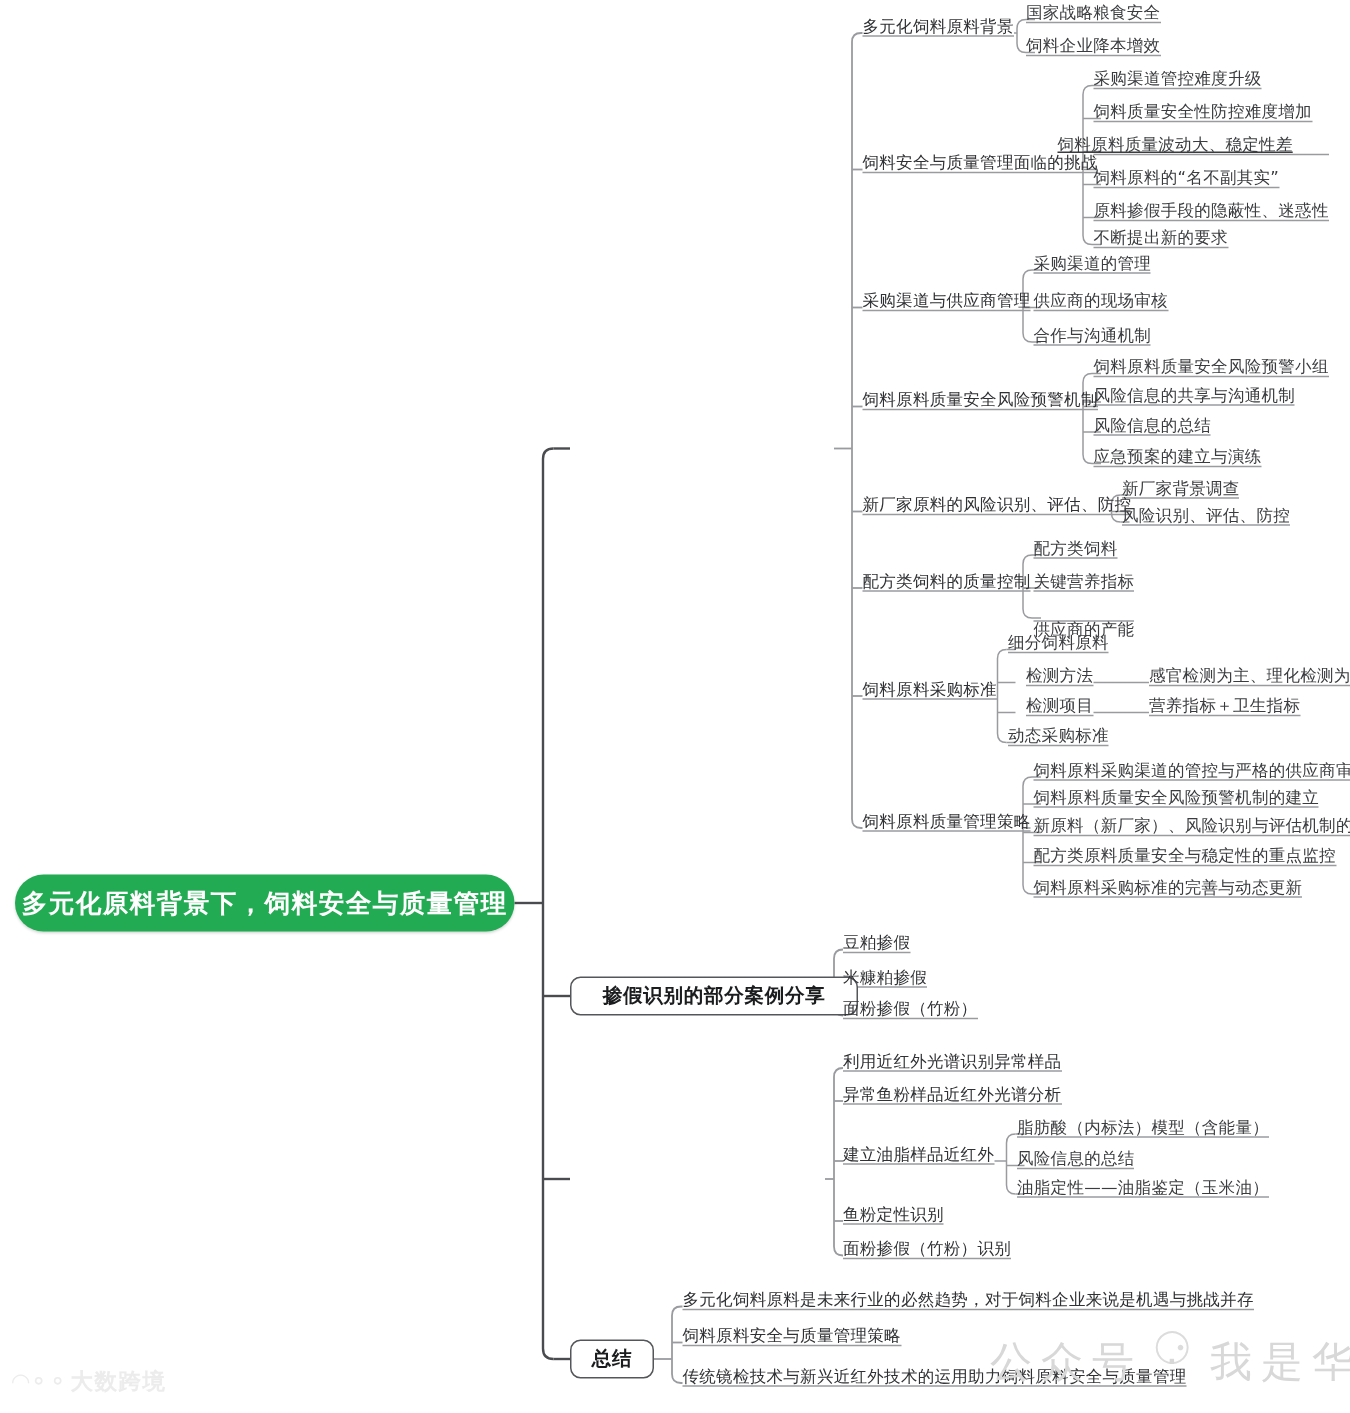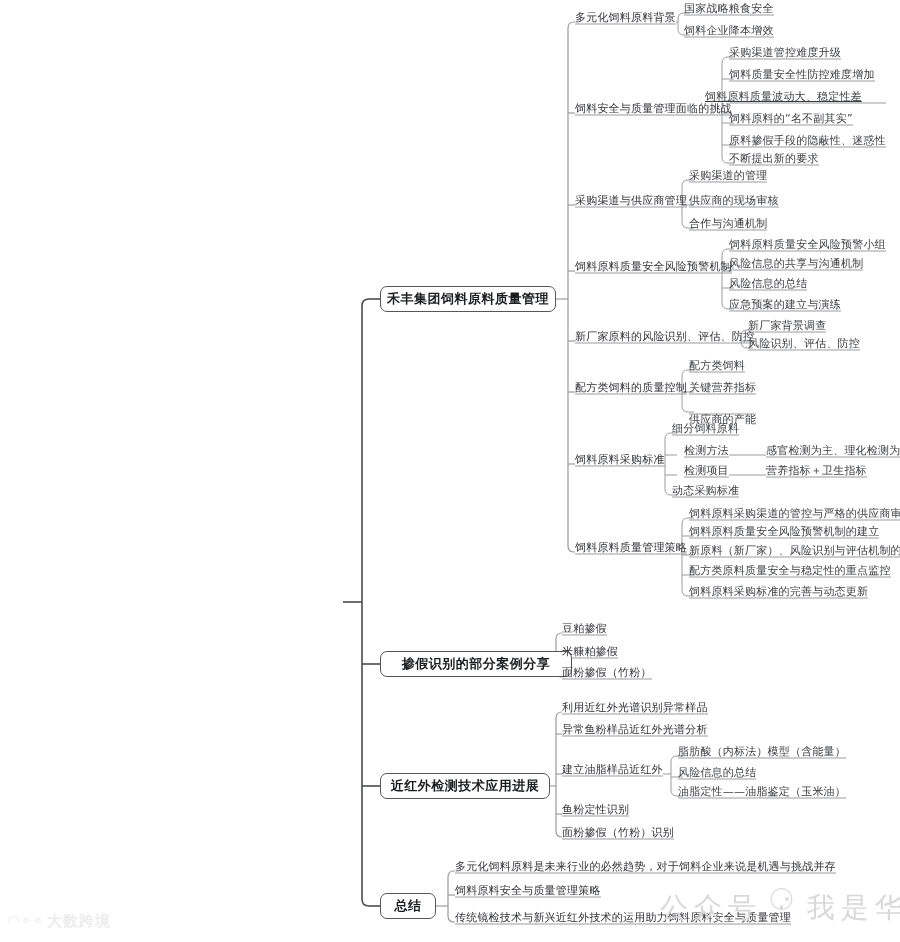--- a/index.html
+++ b/index.html
@@ -231,24 +231,23 @@
       <path d="M677 756L683 756" stroke="#9a9b9f" fill="none" stroke-width="1"></path>
       <path d="M671 777L683 777" stroke="#9a9b9f" fill="none" stroke-width="1"></path>
       <path d="M677 796L683 796" stroke="#9a9b9f" fill="none" stroke-width="1"></path>
       <path d="M436 906L448 906" stroke="#9a9b9f" fill="none" stroke-width="1.2"></path>
       <path d="M454 871 Q448 871 448 877 L448 916 Q448 922 454 922" stroke="#9a9b9f" fill="none" stroke-width="1.2"></path>
       <path d="M454 871L455 871" stroke="#9a9b9f" fill="none" stroke-width="1.2"></path>
       <path d="M448 895L455 895" stroke="#9a9b9f" fill="none" stroke-width="1.2"></path>
       <path d="M454 922L455 922" stroke="#9a9b9f" fill="none" stroke-width="1.2"></path>
     </svg>
 
-
-  <div class="l1-node" style="left:380px;top:286px;width:176px;height:26px;">禾丰集团饲料原料质量管理</div>
+  <div class="root-node" style="left:10px;top:583px;width:333px;height:38px;">多元化原料背景下，饲料安全与质量管理</div>
+
   <div class="l1-node" style="left:380px;top:651px;width:192px;height:26px;">掺假识别的部分案例分享</div>
-  <div class="l1-node" style="left:380px;top:773px;width:170px;height:26px;">近红外检测技术应用进展</div>
   <div class="l1-node" style="left:380px;top:893px;width:56px;height:26px;">总结</div>
 
   <div id="textnodes">
       <div class="txt-node l2" style="left: 575px; top: 11px;">多元化饲料原料背景</div>
       <div class="txt-node l3" style="left: 684px; top: 2px;">国家战略粮食安全</div>
       <div class="txt-node l3" style="left: 684px; top: 24px;">饲料企业降本增效</div>
       <div class="txt-node l2" style="left: 575px; top: 102px;">饲料安全与质量管理面临的挑战</div>
       <div class="txt-node l3" style="left: 729px; top: 46px;">采购渠道管控难度升级</div>
       <div class="txt-node l3" style="left: 729px; top: 68px;">饲料质量安全性防控难度增加</div>
       <div class="txt-node l3" style="left: 705px; top: 90px; text-decoration: underline;">饲料原料质量波动大、稳定性差</div>

